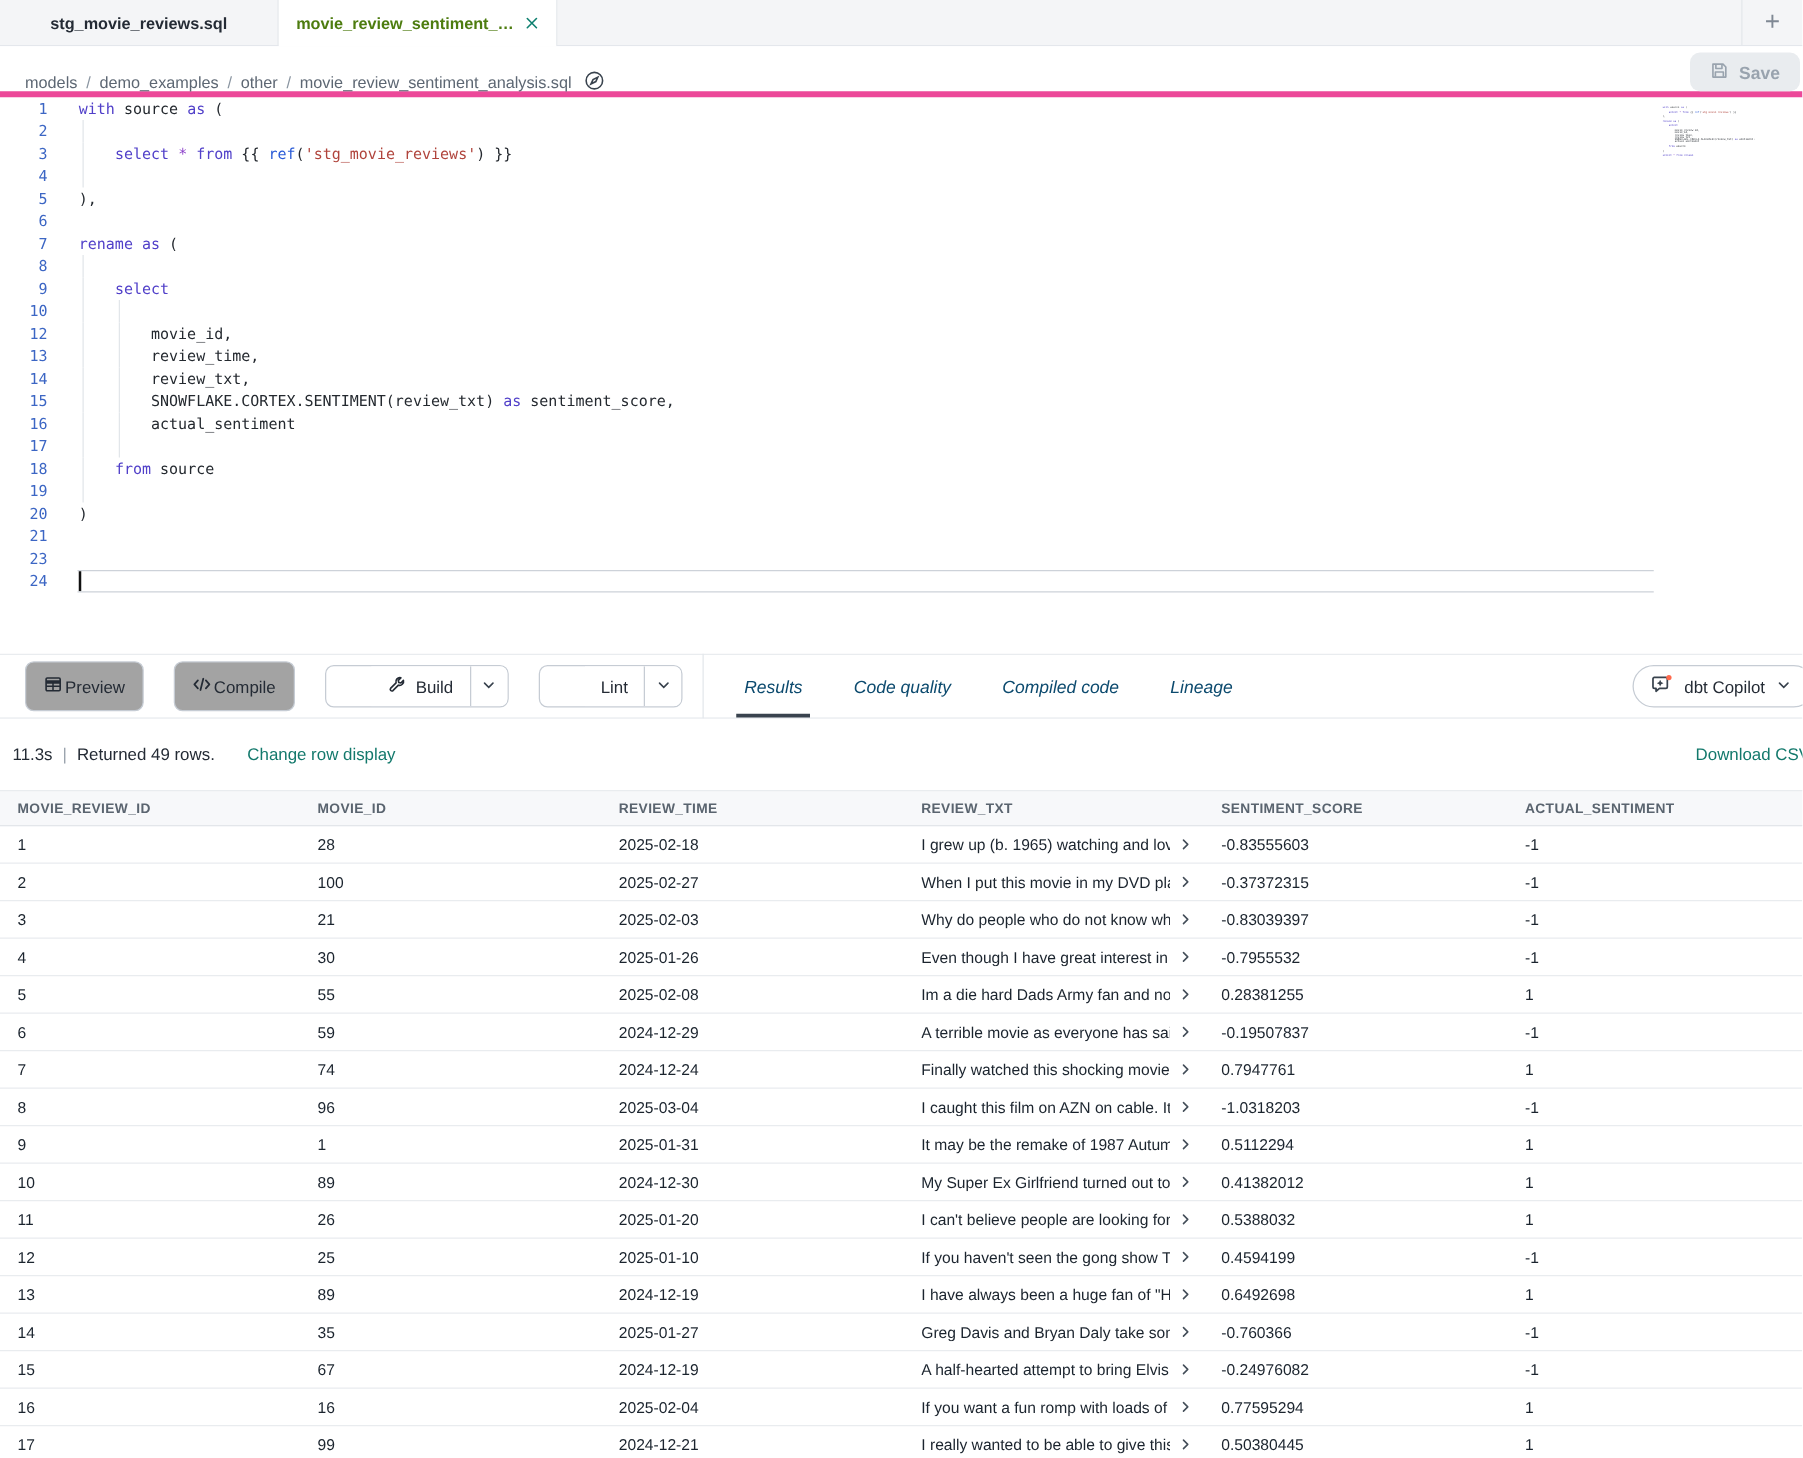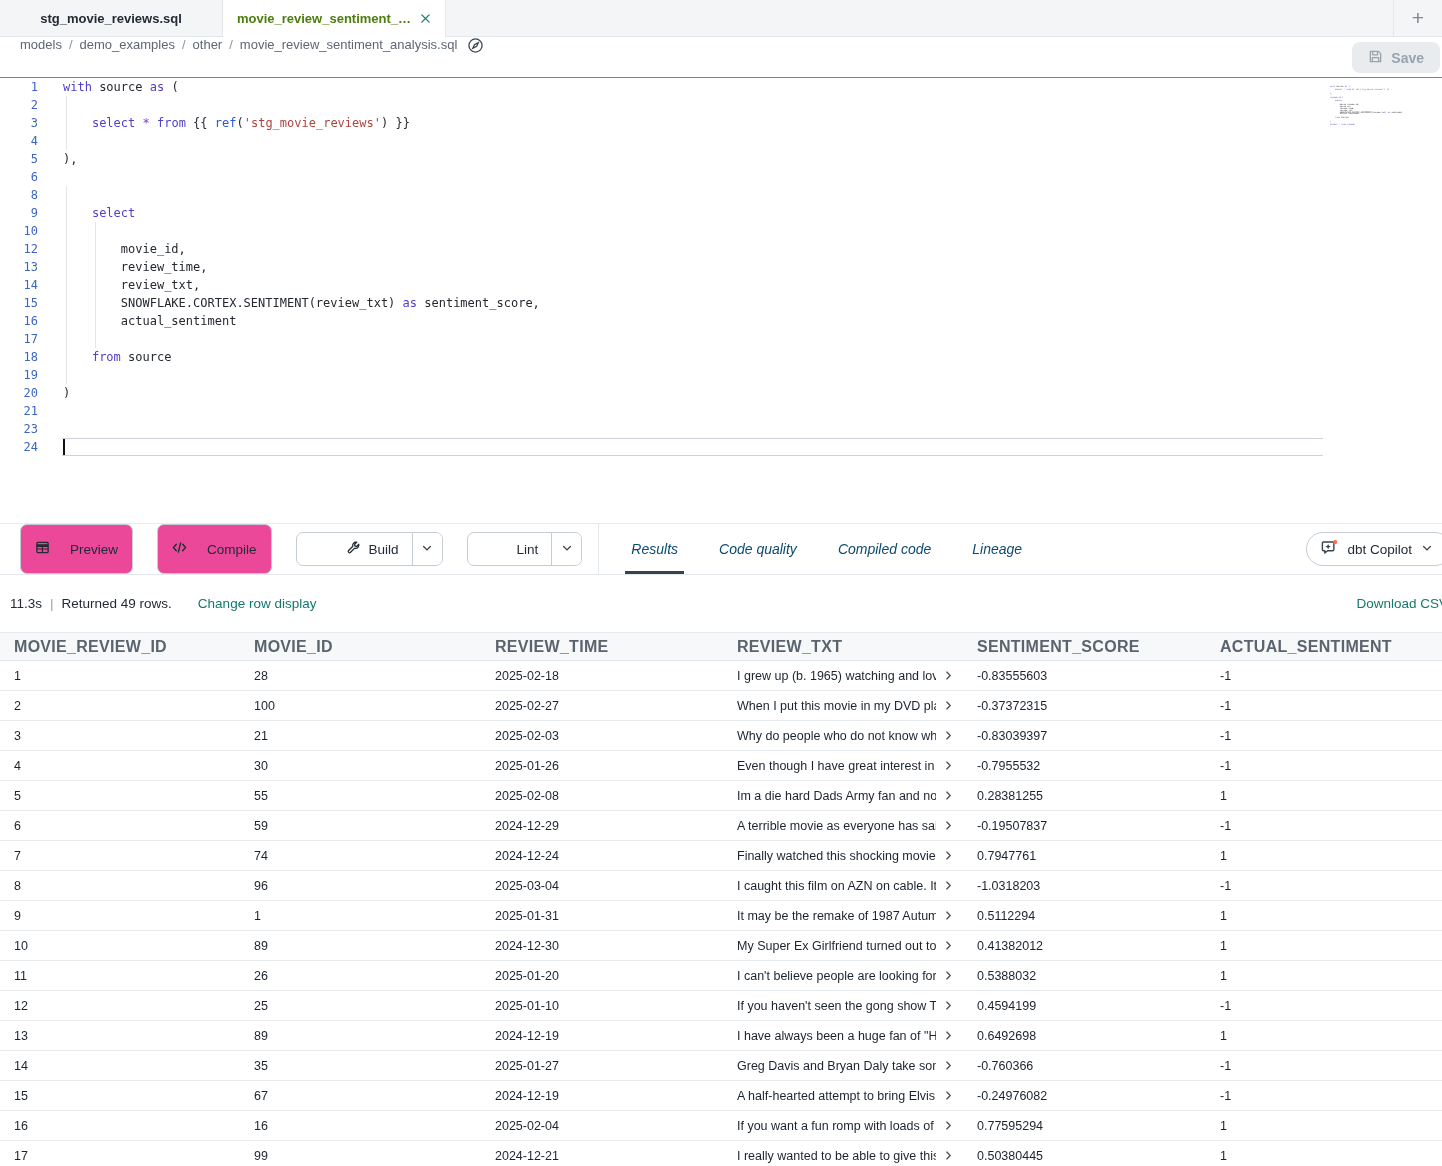--- a/index.html
+++ b/index.html
@@ -19,21 +19,21 @@
     border-right:1px solid #e4e7ec; cursor:pointer; position:relative; }
   .tab.active { background:#fff; color:#4d7c0f; }
   .tab.active::after { content:""; position:absolute; left:0; right:0; bottom:-1px; height:1px; background:#fff; }
   .tab .closex { display:flex; align-items:center; }
   .newtab { position:absolute; right:0; top:0; width:49px; height:36px;
     border-left:1px solid #e4e7ec; display:flex; align-items:center; justify-content:center;
     font-size:21px; font-weight:400; color:#7f8894; cursor:pointer; }
 
   
   .crumbbar { position:absolute; top:37px; left:0; right:0; height:41px; background:#fff;
-    border-bottom:1px solid #ec4899; display:flex; align-items:flex-start; padding-left:20px;
+    border-bottom:5px solid #ec4899; display:flex; align-items:flex-end; padding-left:20px;
     font-size:13px; color:#5d6773; }
   .crumbbar .sep { margin:0 7px; color:#8a95a1; }
   .crumb { cursor:pointer; }
   .crumb-icon { margin-left:10px; display:flex; align-items:center; cursor:pointer; }
   .savebtn { position:absolute; right:2px; top:5px; height:31px; display:flex; align-items:center;
     gap:8px; padding:0 16px; background:#e9ecef; border:none; border-radius:8px;
     font-family:inherit; font-size:14px; font-weight:600; color:#99a3ae; cursor:pointer; }
 
   
   .editor { position:absolute; top:78px; left:0; right:0; height:445px; background:#fff;
@@ -51,22 +51,22 @@
   .line.active::after  { content:""; position:absolute; left:62px; right:119px; bottom:0; height:1px; background:#cdd2d9; }
   .cursor { position:absolute; left:63px; top:1px; width:1.5px; height:16px; background:#111; }
   .minimap { position:absolute; top:7px; right:38px; width:74px; height:46px; overflow:hidden; cursor:pointer; }
   .minimap pre { margin:0; font-family:"DejaVu Sans Mono", monospace; font-size:6px; line-height:5.4px;
     transform:scale(0.34); transform-origin:top left; white-space:pre; }
 
   
   .toolbar { position:absolute; top:523px; left:0; right:0; height:52px; background:#fff;
     border-top:1px solid #e9ecef; border-bottom:1px solid #e4e7ec;
     display:flex; align-items:center; padding-left:20px; }
-  .btn { display:inline-flex; align-items:center; gap:20px; height:50px; padding:0 14px;
-    border:1px solid #c6ccd4; border-radius:7px; background:#ec4899; cursor:pointer;
+  .btn { display:inline-flex; align-items:center; gap:2px; height:40px; padding:0 14px;
+    border:1px solid #c6ccd4; border-radius:7px; background:#a3a3a3; cursor:pointer;
     font-family:inherit; font-size:13.5px; font-weight:500; color:#242b35; }
   .splitbtn { display:inline-flex; height:34px; border:1px solid #c6ccd4; border-radius:7px; overflow:hidden;padding-left:36px; }
   .splitbtn .main { display:inline-flex; align-items:center; gap:8px; padding:0 13px; cursor:pointer;
     font-size:13.5px; font-weight:500; color:#242b35; background:#fff; border:none; font-family:inherit; }
   .splitbtn .drop { display:inline-flex; align-items:center; justify-content:center; width:30px;
     border:none; border-left:1px solid #c6ccd4; background:#fff; cursor:pointer; }
   .tbgap { width:24px; flex:none; }
   .vdiv { width:1px; height:52px; background:#e4e7ec; margin-left:16px; flex:none; }
   .rtabs { display:flex; height:100%; margin-left:30px; gap:37px; }
   .rtab { position:relative; display:flex; align-items:center; padding:0 2px; font-size:14px;
@@ -81,21 +81,21 @@
     display:flex; align-items:center; padding:0 0 0 10px; font-size:13.5px; color:#242b35; }
   .statusbar .pipe { margin:0 8px; color:#9aa3ad; }
   .link { color:#13796c; cursor:pointer; }
   .changerows { margin-left:26px; }
   .downloadcsv { margin-left:auto; margin-right:-6px; }
 
   
   .grid6 { display:grid; grid-template-columns:240px 241px 242px 240px 243px 1fr; }
   .thead { position:absolute; top:632px; left:0; right:0; height:29px; background:#f7f8fa;
     border-top:1px solid #e9ecef; border-bottom:1px solid #e3e6ea; align-items:center; }
-  .thead .hc { padding-left:14px; font-size:16px; font-weight:700; letter-spacing:0.3px;
+  .thead .hc { padding-left:14px; font-size:11px; font-weight:700; letter-spacing:0.3px;
     color:#5a646f; white-space:nowrap; }
   .tbody { position:absolute; top:661px; left:0; right:0; bottom:0; overflow:hidden; }
   .trow { height:30px; border-bottom:1px solid #e9ecef; align-items:center; }
   .trow .c { padding-left:14px; font-size:12.5px; color:#1b242e; white-space:nowrap; }
   .reviewcell { display:flex; align-items:center; gap:7px; }
   .rtxt { max-width:199px; overflow:hidden; white-space:nowrap; }
   .expand { display:flex; align-items:center; cursor:pointer; flex:none; }
 </style>
 </head>
 <body>
@@ -146,20 +146,21 @@
   </div>
 
   <div class="editor">
     <div>
         <div class="line"><span class="ln">1</span><span class="codetext"><span class="kw">with</span><span class="pl"> source </span><span class="kw">as</span><span class="pl"> (</span></span></div>
         <div class="line"><span class="guide" style="left: 66px;"></span><span class="ln">2</span><span class="codetext"></span></div>
         <div class="line"><span class="guide" style="left: 66px;"></span><span class="ln">3</span><span class="codetext"><span class="pl">    </span><span class="kw">select</span><span class="pl"> </span><span class="op">*</span><span class="pl"> </span><span class="kw">from</span><span class="pl"> {{ </span><span class="fn">ref</span><span class="pl">(</span><span class="str">'stg_movie_reviews'</span><span class="pl">) }}</span></span></div>
         <div class="line"><span class="guide" style="left: 66px;"></span><span class="ln">4</span><span class="codetext"></span></div>
         <div class="line"><span class="ln">5</span><span class="codetext"><span class="pl">),</span></span></div>
         <div class="line"><span class="ln">6</span><span class="codetext"></span></div>
+        <div class="line"><span class="ln">7</span><span class="codetext"><span class="kw">rename</span><span class="pl"> </span><span class="kw">as</span><span class="pl"> (</span></span></div>
         <div class="line"><span class="guide" style="left: 66px;"></span><span class="ln">8</span><span class="codetext"></span></div>
         <div class="line"><span class="guide" style="left: 66px;"></span><span class="ln">9</span><span class="codetext"><span class="pl">    </span><span class="kw">select</span></span></div>
         <div class="line"><span class="guide" style="left: 66px;"></span><span class="guide" style="left: 95px;"></span><span class="ln">10</span><span class="codetext"></span></div>
         <div class="line"><span class="guide" style="left: 66px;"></span><span class="guide" style="left: 95px;"></span><span class="ln">12</span><span class="codetext"><span class="pl">        movie_id,</span></span></div>
         <div class="line"><span class="guide" style="left: 66px;"></span><span class="guide" style="left: 95px;"></span><span class="ln">13</span><span class="codetext"><span class="pl">        review_time,</span></span></div>
         <div class="line"><span class="guide" style="left: 66px;"></span><span class="guide" style="left: 95px;"></span><span class="ln">14</span><span class="codetext"><span class="pl">        review_txt,</span></span></div>
         <div class="line"><span class="guide" style="left: 66px;"></span><span class="guide" style="left: 95px;"></span><span class="ln">15</span><span class="codetext"><span class="pl">        SNOWFLAKE.CORTEX.SENTIMENT(review_txt) </span><span class="kw">as</span><span class="pl"> sentiment_score,</span></span></div>
         <div class="line"><span class="guide" style="left: 66px;"></span><span class="guide" style="left: 95px;"></span><span class="ln">16</span><span class="codetext"><span class="pl">        actual_sentiment</span></span></div>
         <div class="line"><span class="guide" style="left: 66px;"></span><span class="guide" style="left: 95px;"></span><span class="ln">17</span><span class="codetext"></span></div>
         <div class="line"><span class="guide" style="left: 66px;"></span><span class="ln">18</span><span class="codetext"><span class="pl">    </span><span class="kw">from</span><span class="pl"> source</span></span></div>

